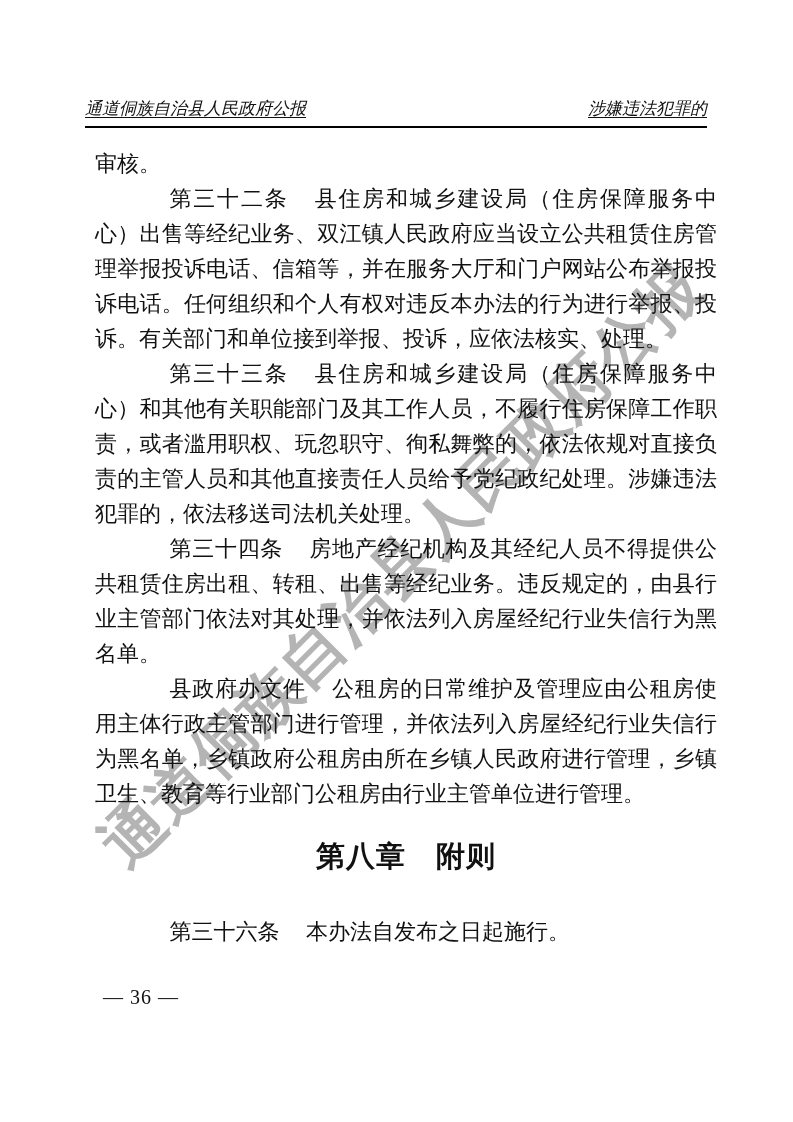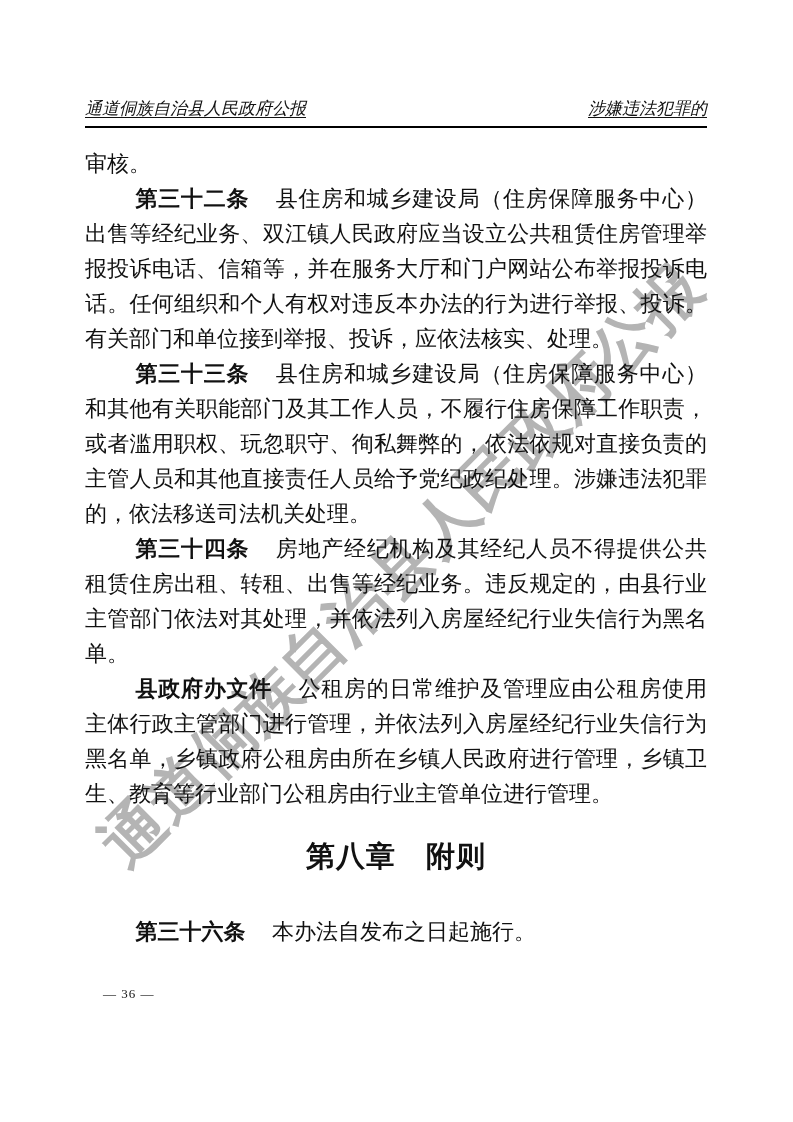--- a/index.html
+++ b/index.html
@@ -47,44 +47,44 @@
     white-space: nowrap;
   }
   .rule {
     position: absolute;
     left: 85px; top: 126px; width: 622px; height: 2px;
     background: #000000;
     z-index: 1;
   }
   .doc-body {
     position: absolute;
-    left: 85px; top: 146px; width: 622px;
+    left: 95px; top: 146px; width: 622px;
     font-size: 22px;
     line-height: 35px;
     text-align: justify;
     text-justify: inter-character;
     z-index: 1;
   }
   .para { margin: 0; text-indent: 2.3em; }
   .para.no-indent { text-indent: 0; }
-  .lead { font-weight: bold; margin-right: 1.2em; }
+  .lead { font-weight: normal; margin-right: 1.2em; margin-left: 24px; }
   .chapter {
     margin: 28px 0 0 0;
     text-align: center;
     text-indent: 0;
     font-family: "Liberation Sans", "DejaVu Sans", sans-serif;
     font-weight: bold;
     font-size: 29px;
     letter-spacing: 1px;
   }
   .closing { margin-top: 40px; }
   .footer {
     position: absolute;
     left: 103px; top: 986px;
-    font-size: 13px;
+    font-size: 20px;
     letter-spacing: 1px;
     z-index: 1;
   }
 </style>
 </head>
 <body>
 
 <div class="page">
 
   <div class="watermark">通道侗族自治县人民政府公报</div>

